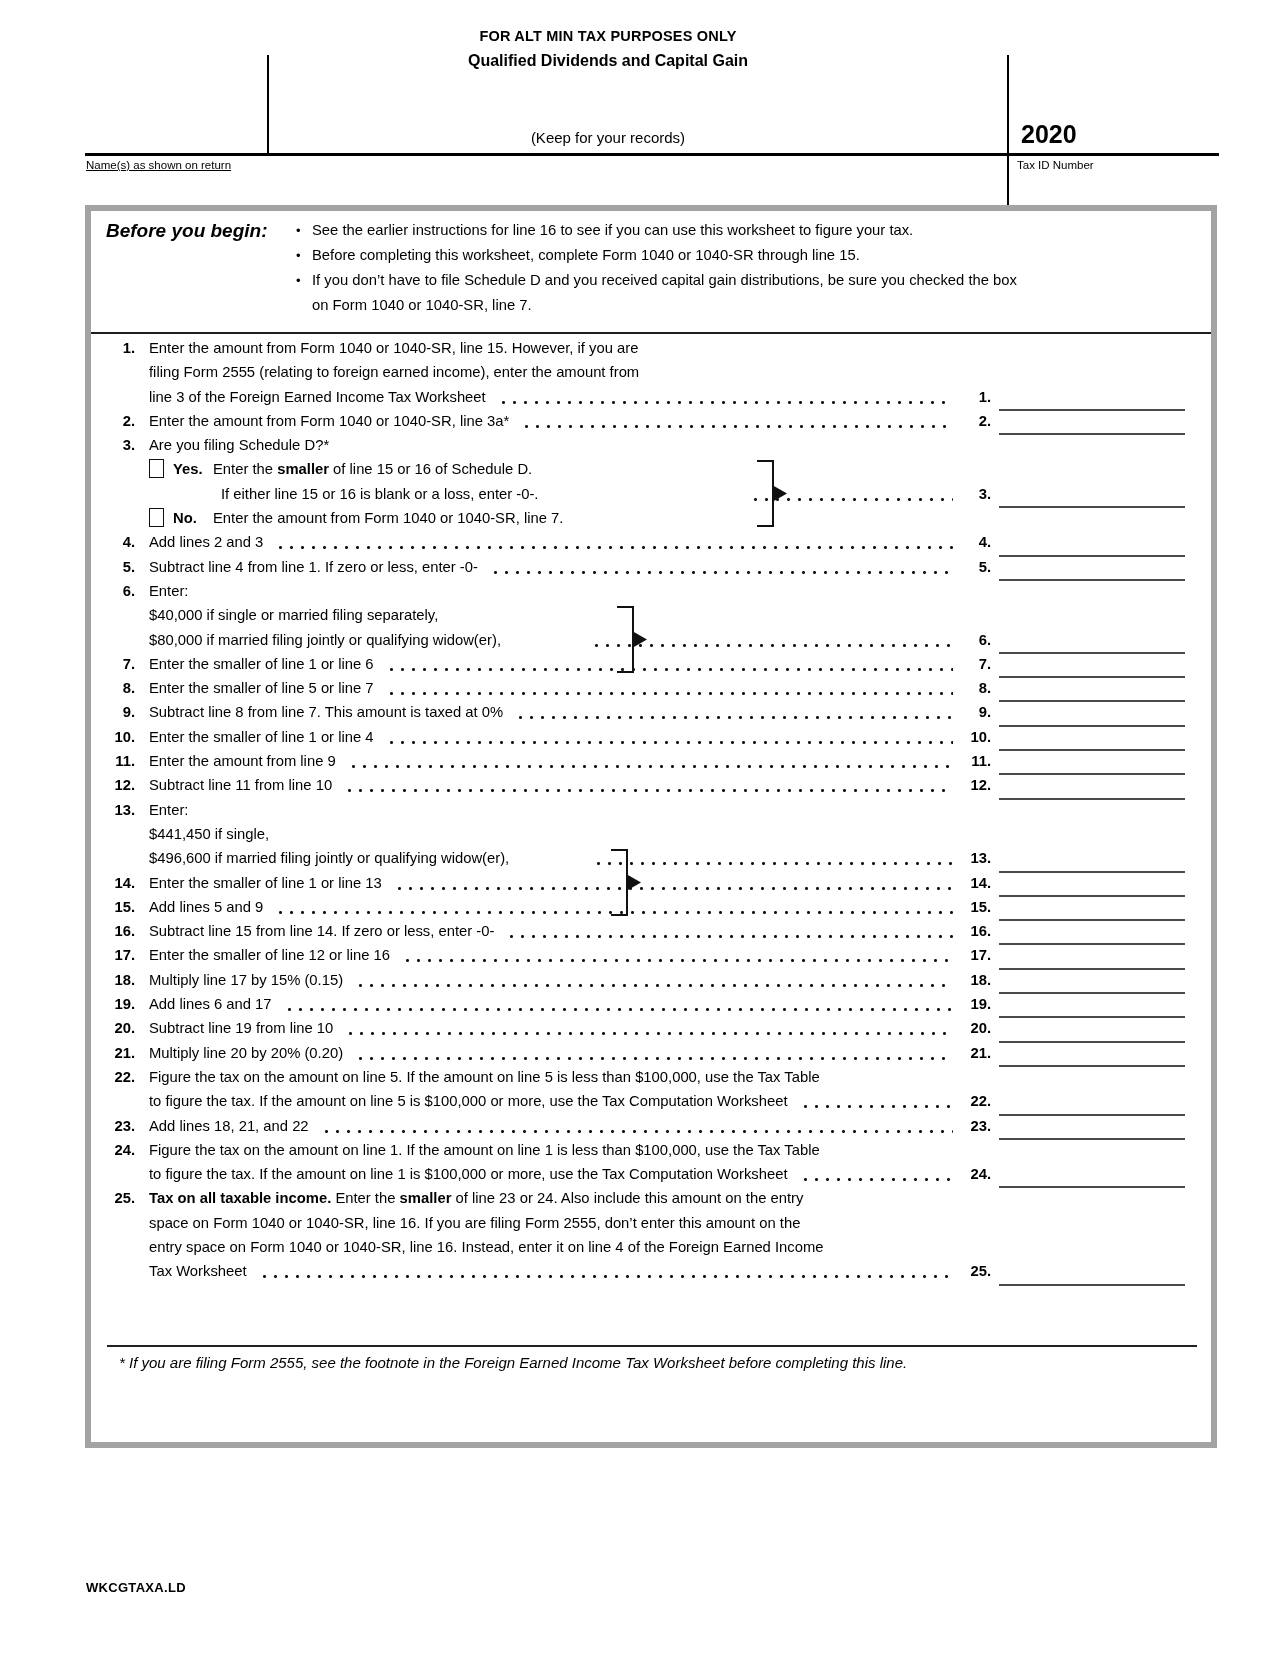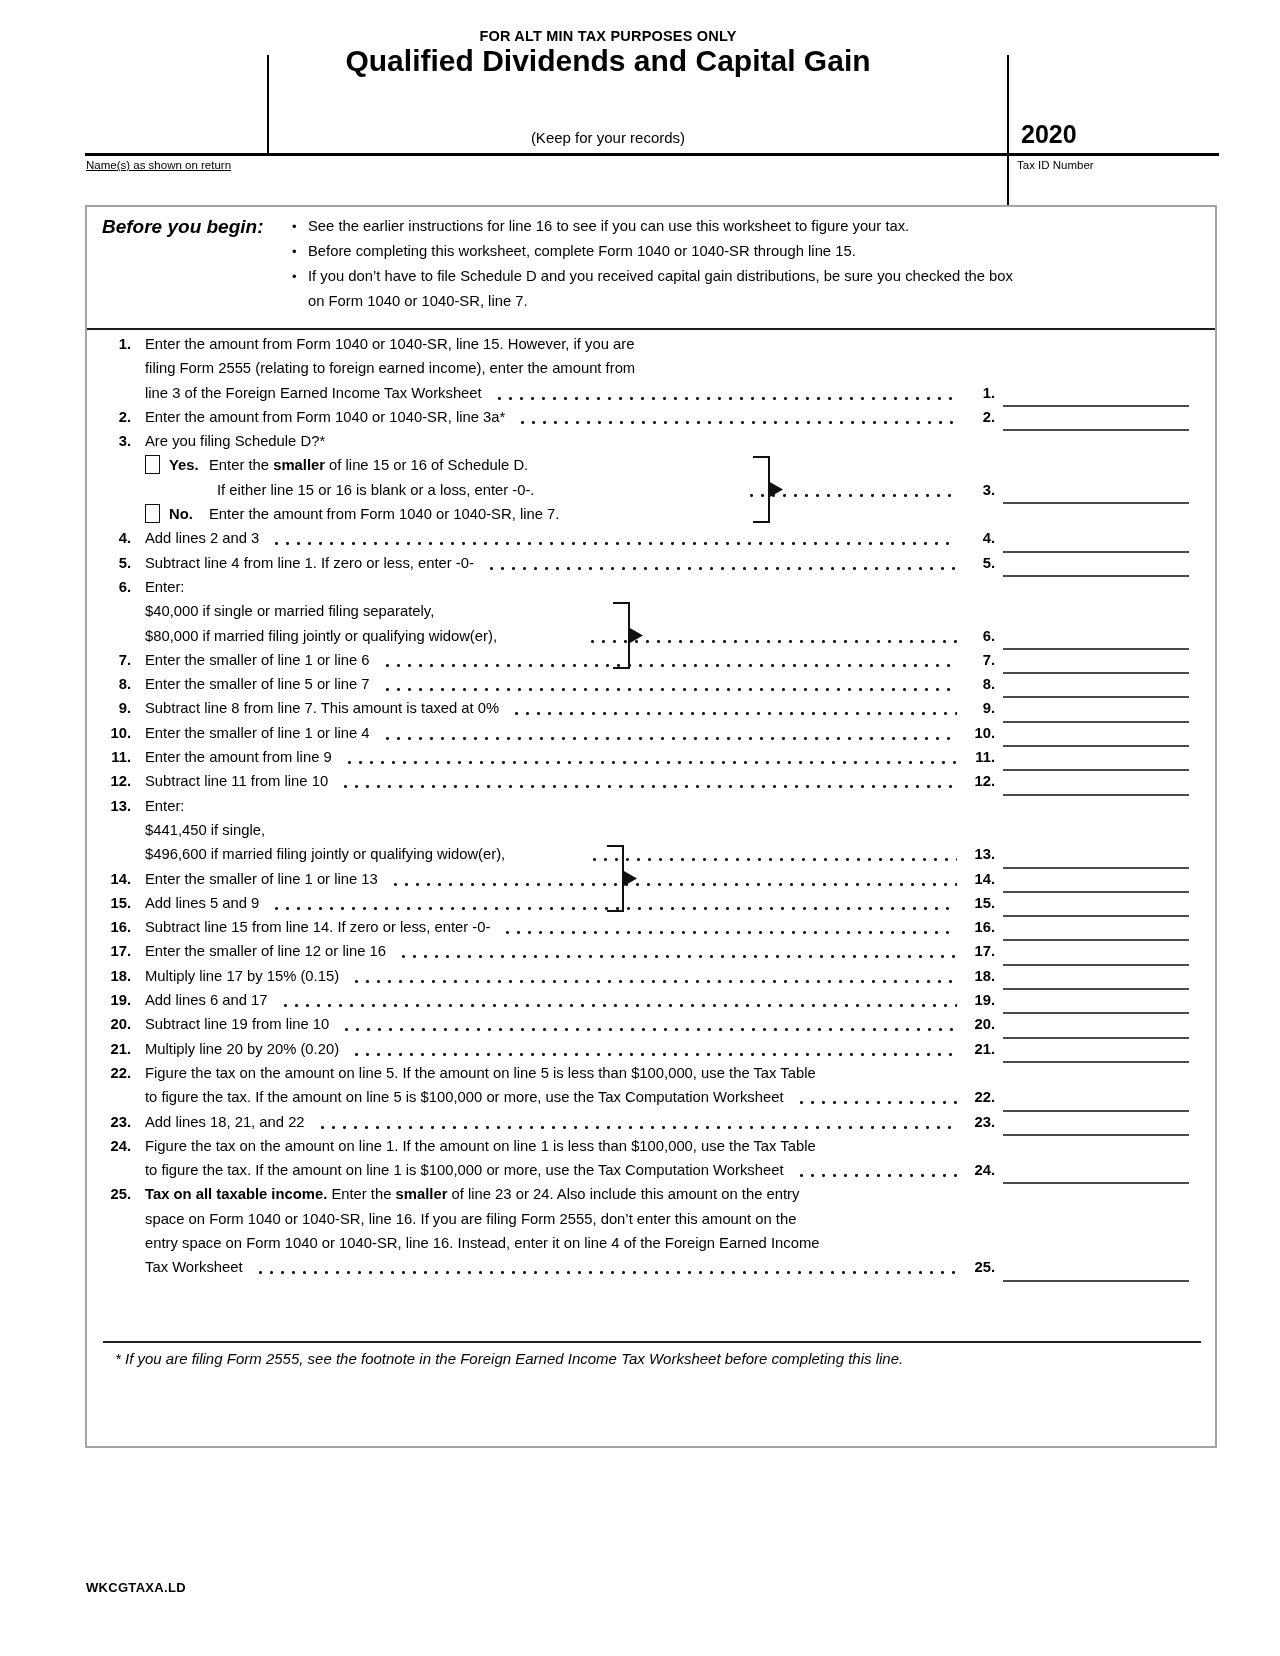--- a/index.html
+++ b/index.html
@@ -3,32 +3,32 @@
 <meta charset="utf-8">
 <style>
   html,body{margin:0;padding:0;}
   body{
     width:1280px;height:1656px;background:#fff;color:#000;position:relative;
     font-family:"Liberation Sans","DejaVu Sans",sans-serif;
   }
   
   .titleblock{position:absolute;left:268px;top:28px;width:680px;text-align:center;}
   .altmin{font-size:14.5px;font-weight:bold;letter-spacing:.2px;}
-  .t1{font-size:30px;font-weight:bold;line-height:27px;margin-top:3px;}
+  .t1{font-size:16px;font-weight:bold;line-height:27px;margin-top:3px;}
   .keep{position:absolute;left:268px;top:129px;width:680px;text-align:center;font-size:15px;}
   .vl1{position:absolute;left:267px;top:55px;width:2px;height:99px;background:#000;}
   .vl2{position:absolute;left:1007px;top:55px;width:2px;height:151px;background:#000;}
   .year{position:absolute;left:1021px;top:120px;font-size:25px;font-weight:bold;}
   .hrule{position:absolute;left:85px;top:153px;width:1134px;height:3px;background:#000;}
   .namelab{position:absolute;left:86px;top:159px;font-size:11.5px;text-decoration:underline;}
   .taxlab{position:absolute;left:1017px;top:159px;font-size:11.5px;}
   
   .wbox{
     position:absolute;left:85px;top:205px;width:1132px;height:1243px;
-    border:2px solid #a3a3a3;box-sizing:border-box;font-size:14.8px;
+    border:6px solid #a3a3a3;box-sizing:border-box;font-size:14.8px;
   }
   .bb{position:relative;height:121px;border-bottom:2px solid #1d1d1d;}
   .bb-label{position:absolute;left:15px;top:9px;font-size:19px;font-weight:bold;font-style:italic;}
   .bb-rows{position:absolute;left:205px;top:7px;}
   .bb-row{display:flex;line-height:25px;}
   .bullet{width:16px;font-size:13px;flex:none;}
   
   #wlines{padding-top:2px;}
   .wline{display:flex;}
   .lnum{flex:none;width:58px;box-sizing:border-box;text-align:right;padding-right:14px;font-weight:bold;line-height:24.3px;}

